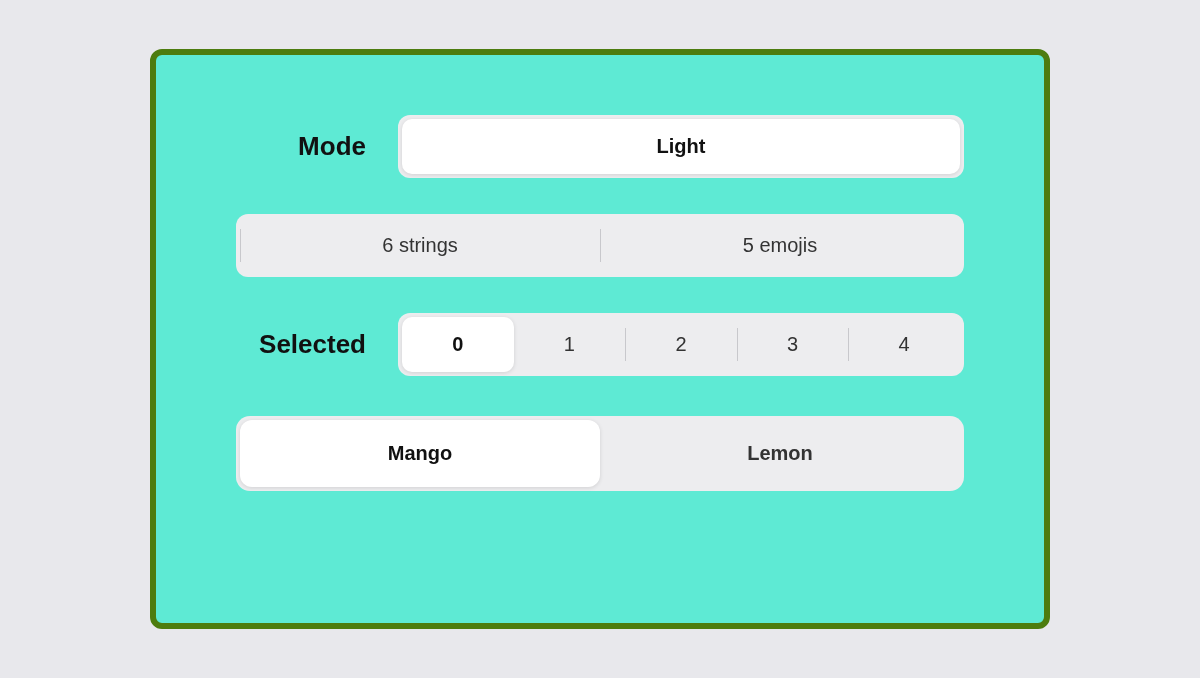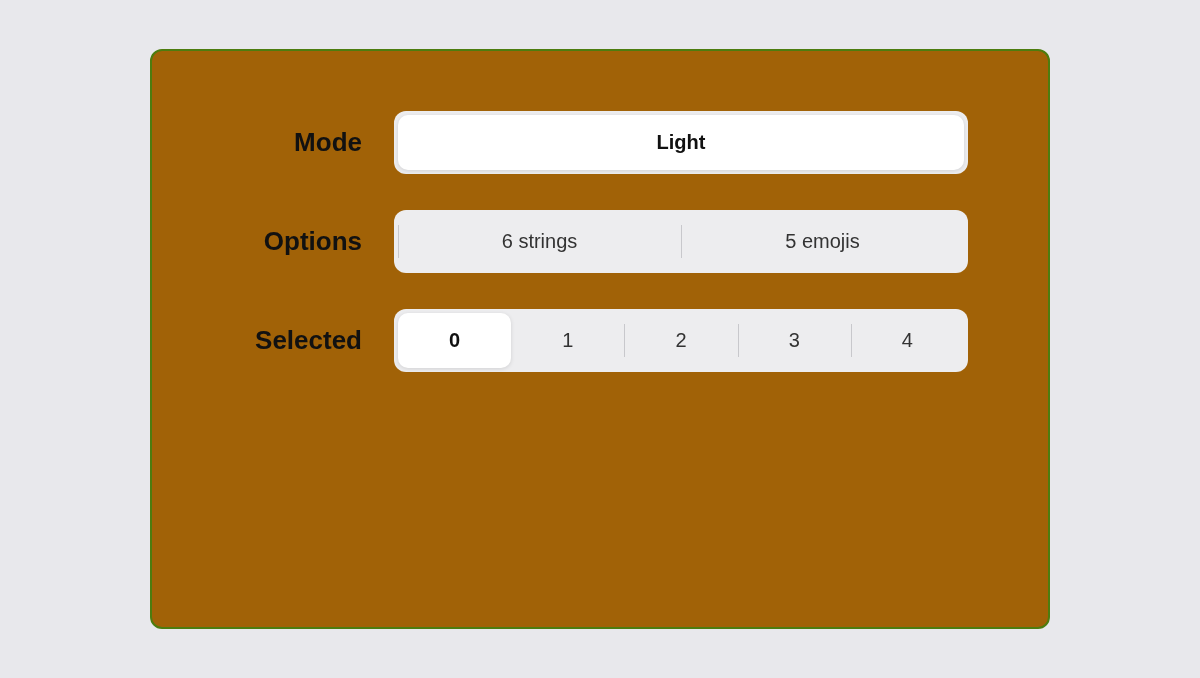--- a/index.html
+++ b/index.html
@@ -12,22 +12,22 @@
       width: 1200px;
       height: 678px;
       background-color: #e8e8ec;
       display: flex;
       align-items: center;
       justify-content: center;
       font-family: -apple-system, BlinkMacSystemFont, 'Segoe UI', sans-serif;
     }
 
     .card {
-      background-color: #a16207;
-      border: 2px solid #4d7c0f;
+      background-color: #5eead4;
+      border: 6px solid #4d7c0f;
       border-radius: 12px;
       width: 900px;
       min-height: 580px;
       padding: 60px 80px;
       display: flex;
       flex-direction: column;
       gap: 40px;
     }
 
     .settings-section {
@@ -129,33 +129,36 @@
   <div class="settings-section">
 
     <div class="row">
       <span class="row-label">Mode</span>
       <div class="segment-control">
         <button class="segment-btn active">Light</button>
       </div>
     </div>
 
     <div class="row">
-      <span class="row-label">Options</span>
       <div class="segment-control">
         <button class="segment-btn with-divider">6 strings</button>
         <button class="segment-btn with-divider">5 emojis</button>
       </div>
     </div>
 
     <div class="row">
       <span class="row-label">Selected</span>
       <div class="segment-control">
         <button class="segment-btn active">0</button>
         <button class="segment-btn with-divider">1</button>
         <button class="segment-btn with-divider">2</button>
         <button class="segment-btn with-divider">3</button>
         <button class="segment-btn with-divider">4</button>
       </div>
     </div>
 
   </div>
 
+  <div class="bottom-segment">
+    <button class="bottom-btn active">Mango</button>
+    <button class="bottom-btn">Lemon</button>
+  </div>
 </div>
 
 </body></html>

